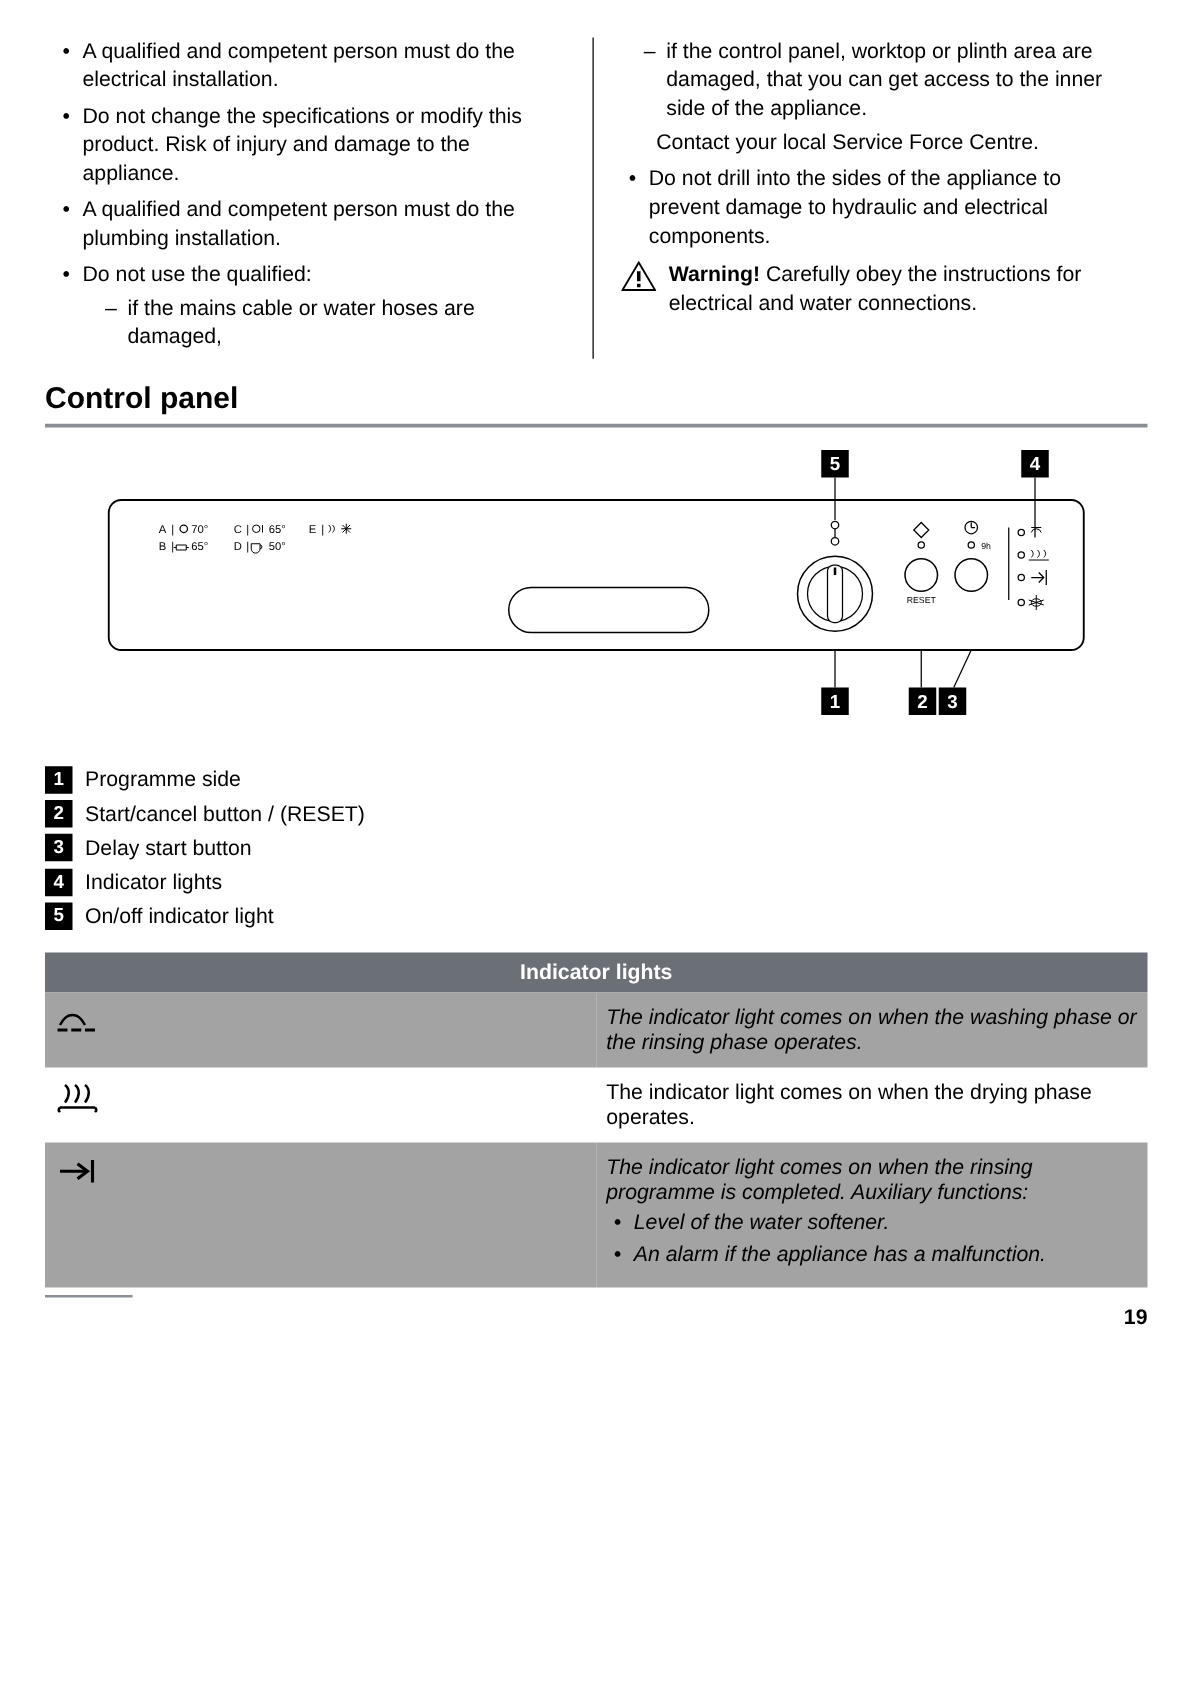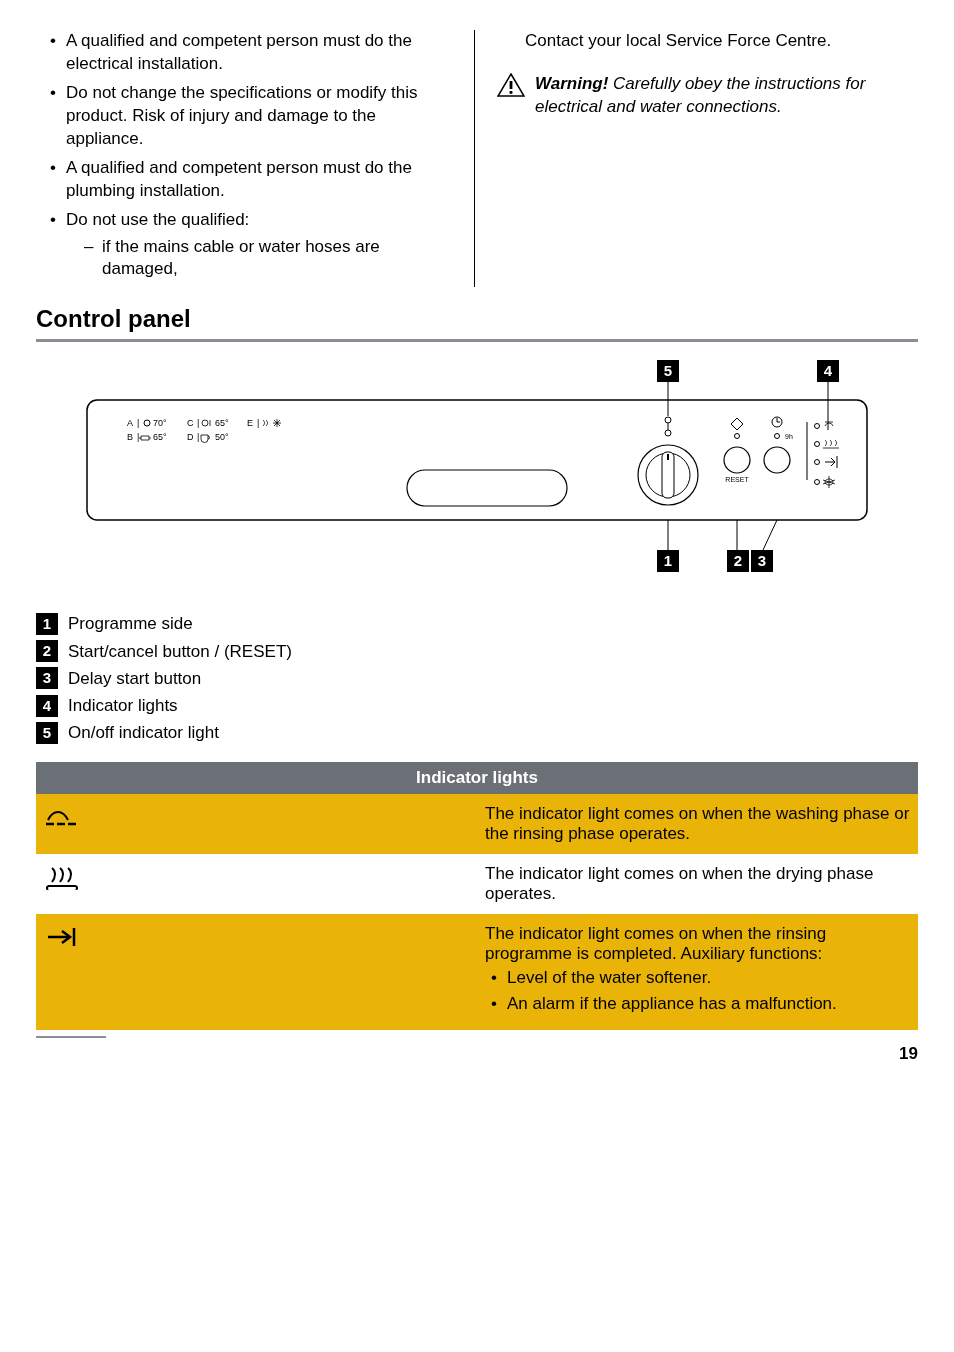--- a/index.html
+++ b/index.html
@@ -9,32 +9,32 @@
   .col { width: 50%; padding: 0 8px; font-size: 17px; line-height: 1.35; }
   .col.left { border-right: 1px solid #000; padding-right: 18px; }
   .col.right { padding-left: 18px; }
   ul.bullets { list-style: none; padding-left: 0; }
   ul.bullets > li { position: relative; padding-left: 22px; margin-bottom: 6px; }
   ul.bullets > li::before { content: "•"; position: absolute; left: 6px; top: 0; }
   ul.dash { list-style: none; padding-left: 0; }
   ul.dash > li { position: relative; padding-left: 22px; margin-bottom: 4px; }
   ul.dash > li::before { content: "–"; position: absolute; left: 4px; top: 0; }
   .nested { margin-top: 4px; margin-left: 14px; }
-  .warn-row { display: flex; align-items: flex-start; gap: 10px; margin-top: 20px; font-style: italic; }
+  .warn-row { display: flex; align-items: flex-start; gap: 10px; margin-top: 8px; }
   .warn-icon { width: 28px; height: 24px; flex: 0 0 auto; }
   h2.section { font-size: 24px; font-weight: bold; margin: 18px 0 6px 0; }
   .hr { height: 0; border-top: 3px solid #8a8f96; margin-bottom: 18px; }
   .diagram-wrap { display: flex; justify-content: center; margin: 10px 0 20px 0; }
   .callout-box { background: #000; color: #fff; font-weight: bold; font-size: 15px; width: 22px; height: 22px; display: inline-flex; align-items: center; justify-content: center; }
   .legend { margin: 10px 0 16px 0; font-size: 17px; line-height: 1.6; }
   .legend-row { display: flex; align-items: center; gap: 10px; }
   table.ind { width: 100%; border-collapse: collapse; font-size: 17px; }
   table.ind th { background: #6b7077; color: #fff; font-weight: bold; text-align: center; padding: 6px 8px; }
   table.ind td { padding: 10px 8px; vertical-align: top; }
-  table.ind tr.shade td { background: #eab308; }
+  table.ind tr.shade td { background: #a3a3a3; font-style: italic; }
   table.ind td.iconcell { width: 50%; }
   .tbl-icon { width: 40px; height: 26px; display: block; }
   .page-foot { text-align: right; font-size: 17px; font-weight: bold; }
   .foot-rule { border-top: 2px solid #8a8f96; width: 70px; margin: 6px 0 6px 0; }
   .leader { stroke: #000; stroke-width: 1; fill: none; }
 </style>
 </head>
 <body>
 
 <div class="page">
@@ -47,21 +47,27 @@
         <li><span>A qualified and competent person must do the plumbing installation.</span></li>
         <li>
           <span>Do not use the qualified:</span>
           <ul class="dash nested">
             <li><span>if the mains cable or water hoses are damaged,</span></li>
           </ul>
         </li>
       </ul>
     </div>
     <div class="col right">
+      <ul class="dash" style="margin-left:14px;">
+        <li><span>if the control panel, worktop or plinth area are damaged, that you can get access to the inner side of the appliance.</span></li>
+      </ul>
       <div style="margin-left:28px; margin-bottom:6px;">Contact your local Service Force Centre.</div>
+      <ul class="bullets">
+        <li><span>Do not drill into the sides of the appliance to prevent damage to hydraulic and electrical components.</span></li>
+      </ul>
       <div class="warn-row">
         <svg class="warn-icon" viewBox="0 0 28 24">
           <polygon points="14,1 27,23 1,23" fill="none" stroke="#000" stroke-width="1.5"></polygon>
           <rect x="12.6" y="8" width="2.8" height="8" fill="#000"></rect>
           <rect x="12.6" y="18" width="2.8" height="2.8" fill="#000"></rect>
         </svg>
         <div>
           <b>Warning!</b><span>  Carefully obey the instructions for electrical and water connections.</span>
         </div>
       </div>

